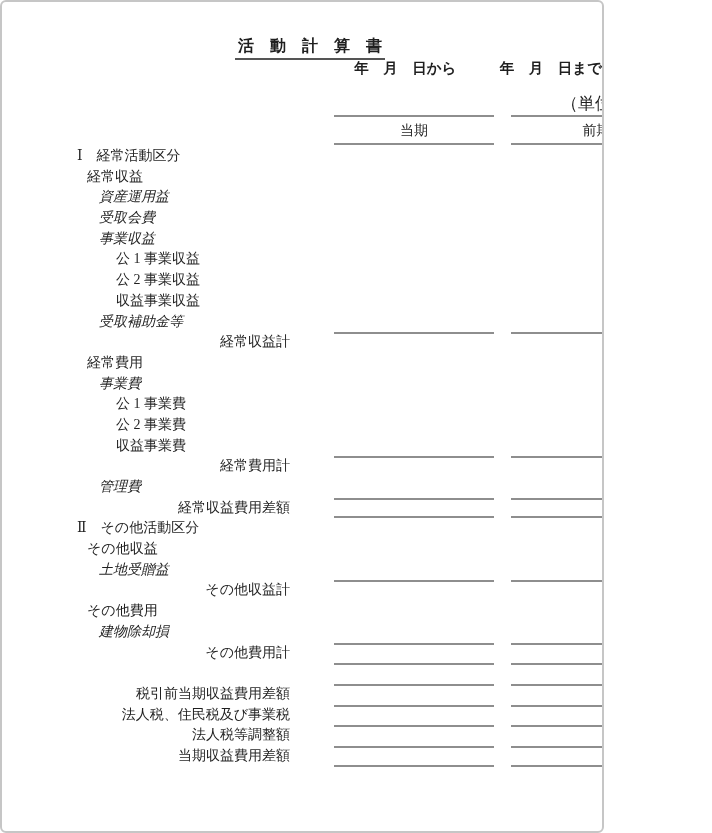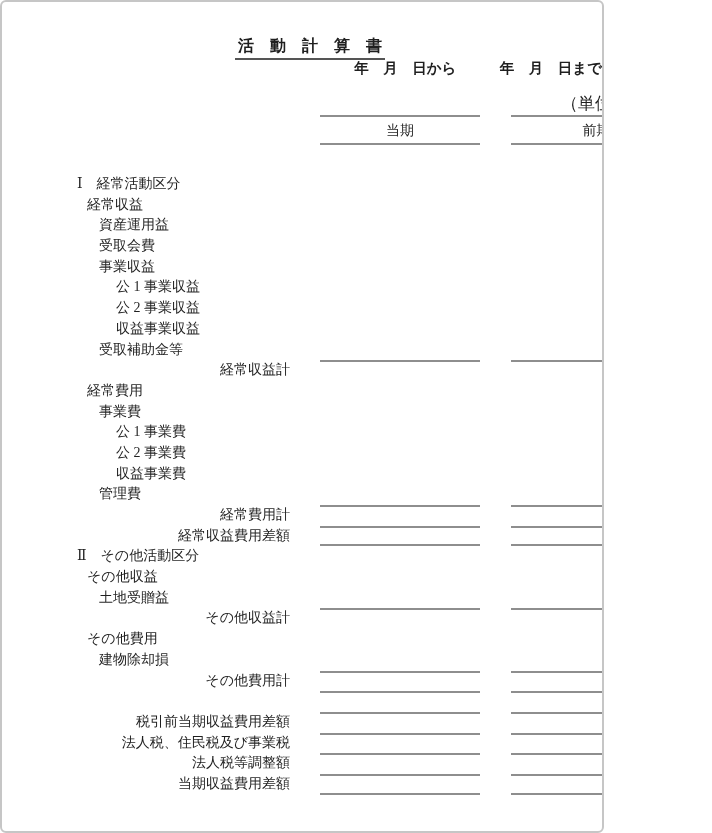--- a/index.html
+++ b/index.html
@@ -54,54 +54,54 @@
     text-align:right;
     font-size:17px;
     white-space:pre;
   }
   
   .cell{
     position:absolute;
     top:0;
     height:100%;
   }
-  .cell.cur{left:318px;width:160px;}
+  .cell.cur{left:332px;width:160px;}
   .cell.prev{left:509px;width:171px;}
   
   .col-headers{
     position:absolute;
     top:113px;left:0;right:0;
     height:30px;
   }
   .col-headers .cell{
     border-top:2px solid var(--line);
     border-bottom:2px solid var(--line);
     text-align:center;
     font-size:14px;
     line-height:27px;
   }
   
   .rows{
     position:absolute;
-    top:144px;left:0;right:0;margin-top:28px;
+    top:144px;left:0;right:0;
   }
   .row{
     position:relative;
     height:var(--rowh);
   }
   .row .label{
     position:absolute;
     top:0;
     font-size:14px;
     line-height:var(--rowh);
     white-space:pre;
   }
   .style-roman .label{left:75px;}
   .style-lv0   .label{left:85px;}
-  .style-lv1   .label{left:97px;}
+  .style-lv1   .label{left:97px;font-style:italic;}
   .style-lv2   .label{left:114px;}
   .style-total .label{left:4px;width:284px;text-align:right;}
   .rule-top  .cell{border-top:2px solid var(--line);}
   .rule-both .cell{border-top:2px solid var(--line);border-bottom:2px solid var(--line);}
 </style>
 </head>
 <body>
 
 <div class="page">
 
@@ -187,27 +187,27 @@
       <div class="row style-lv2 rule-none">
       <span class="label">公 2 事業費</span>
       <span class="cell cur"></span>
       <span class="cell prev"></span>
     </div>
       <div class="row style-lv2 rule-none">
       <span class="label">収益事業費</span>
       <span class="cell cur"></span>
       <span class="cell prev"></span>
     </div>
+      <div class="row style-total rule-top">
+      <span class="label">経常費用計</span>
+      <span class="cell cur"></span>
+      <span class="cell prev"></span>
+    </div>
       <div class="row style-lv1 rule-none">
       <span class="label">管理費</span>
-      <span class="cell cur"></span>
-      <span class="cell prev"></span>
-    </div>
-      <div class="row style-total rule-top">
-      <span class="label">経常費用計</span>
       <span class="cell cur"></span>
       <span class="cell prev"></span>
     </div>
       <div class="row style-total rule-both">
       <span class="label">経常収益費用差額</span>
       <span class="cell cur"></span>
       <span class="cell prev"></span>
     </div>
       <div class="row style-roman rule-none">
       <span class="label">Ⅱ　その他活動区分</span>

